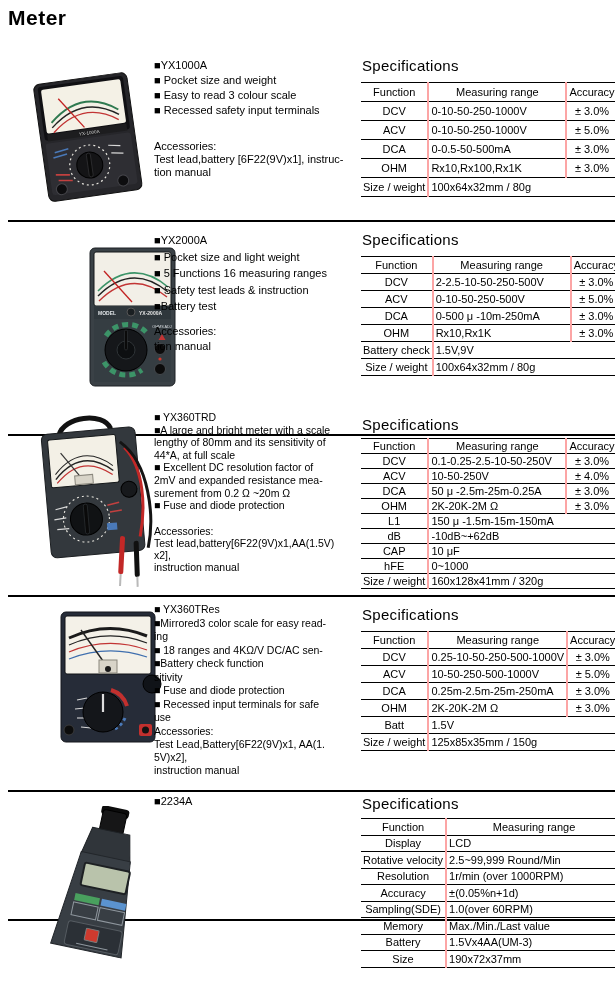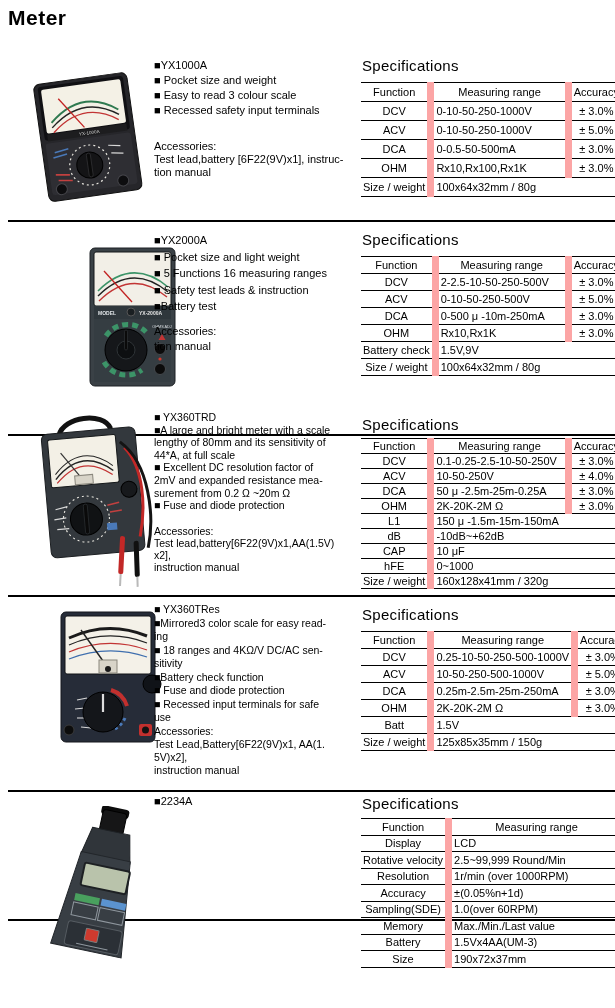--- a/index.html
+++ b/index.html
@@ -33,21 +33,21 @@
   .spec-title{margin:0 0 8px 1px;font-size:15px;font-weight:normal;letter-spacing:.3px;}
   #s3 .spec-title{margin-bottom:5px} #s5 .spec-title{margin-bottom:6px}
   .spec-table{border-collapse:collapse;table-layout:fixed;border-top:1px solid #000;}
   .spec-table tr{border-bottom:1px solid #000;}
   .spec-table th,.spec-table td{font-weight:normal;font-size:11px;padding:0 2px;white-space:nowrap;overflow:visible;}
   #s1 .spec-table tr{height:19px}
   #s2 .spec-table tr{height:17px}
   #s3 .spec-table tr{height:15px}
   #s4 .spec-table tr{height:17px}
   #s5 .spec-table tr{height:16.5px}
-  .vd{border-right:7px solid #fca5a5;}
+  .vd{border-right:2px solid #fca5a5;}
   .fn{text-align:center;}
   .rng{text-align:left;padding-left:4px;}
   .acc2{text-align:center;}
 </style>
 </head>
 <body>
 
 <div class="page">
   <h1 class="title">Meter</h1>
 
@@ -343,22 +343,22 @@
       <line x1="50" y1="88" x2="50" y2="106" stroke="#dddddd" stroke-width="2.2"></line>
       <circle cx="16" cy="124" r="5" fill="#0c0c0c" stroke="#3a3a3a"></circle>
       <rect x="86" y="118" width="13" height="12" rx="2" fill="#c2302e"></rect>
       <circle cx="92.5" cy="124" r="3.5" fill="#121212"></circle>
     </svg>
     <div class="desc">
         <div>■ YX360TRes</div>
         <div>■Mirrored3 color scale for easy read-</div>
         <div>ing</div>
         <div>■ 18 ranges and 4KΩ/V DC/AC sen-</div>
+        <div>■Battery check function</div>
         <div>sitivity</div>
-        <div>■Battery check function</div>
         <div>■ Fuse and diode protection</div>
         <div>■ Recessed input terminals for safe</div>
         <div>use</div>
         <div class="acc">
           <div>Accessories:</div>
           <div>Test Lead,Battery[6F22(9V)x1, AA(1.</div>
           <div>5V)x2],</div>
           <div>instruction manual</div>
         </div>
       </div>

